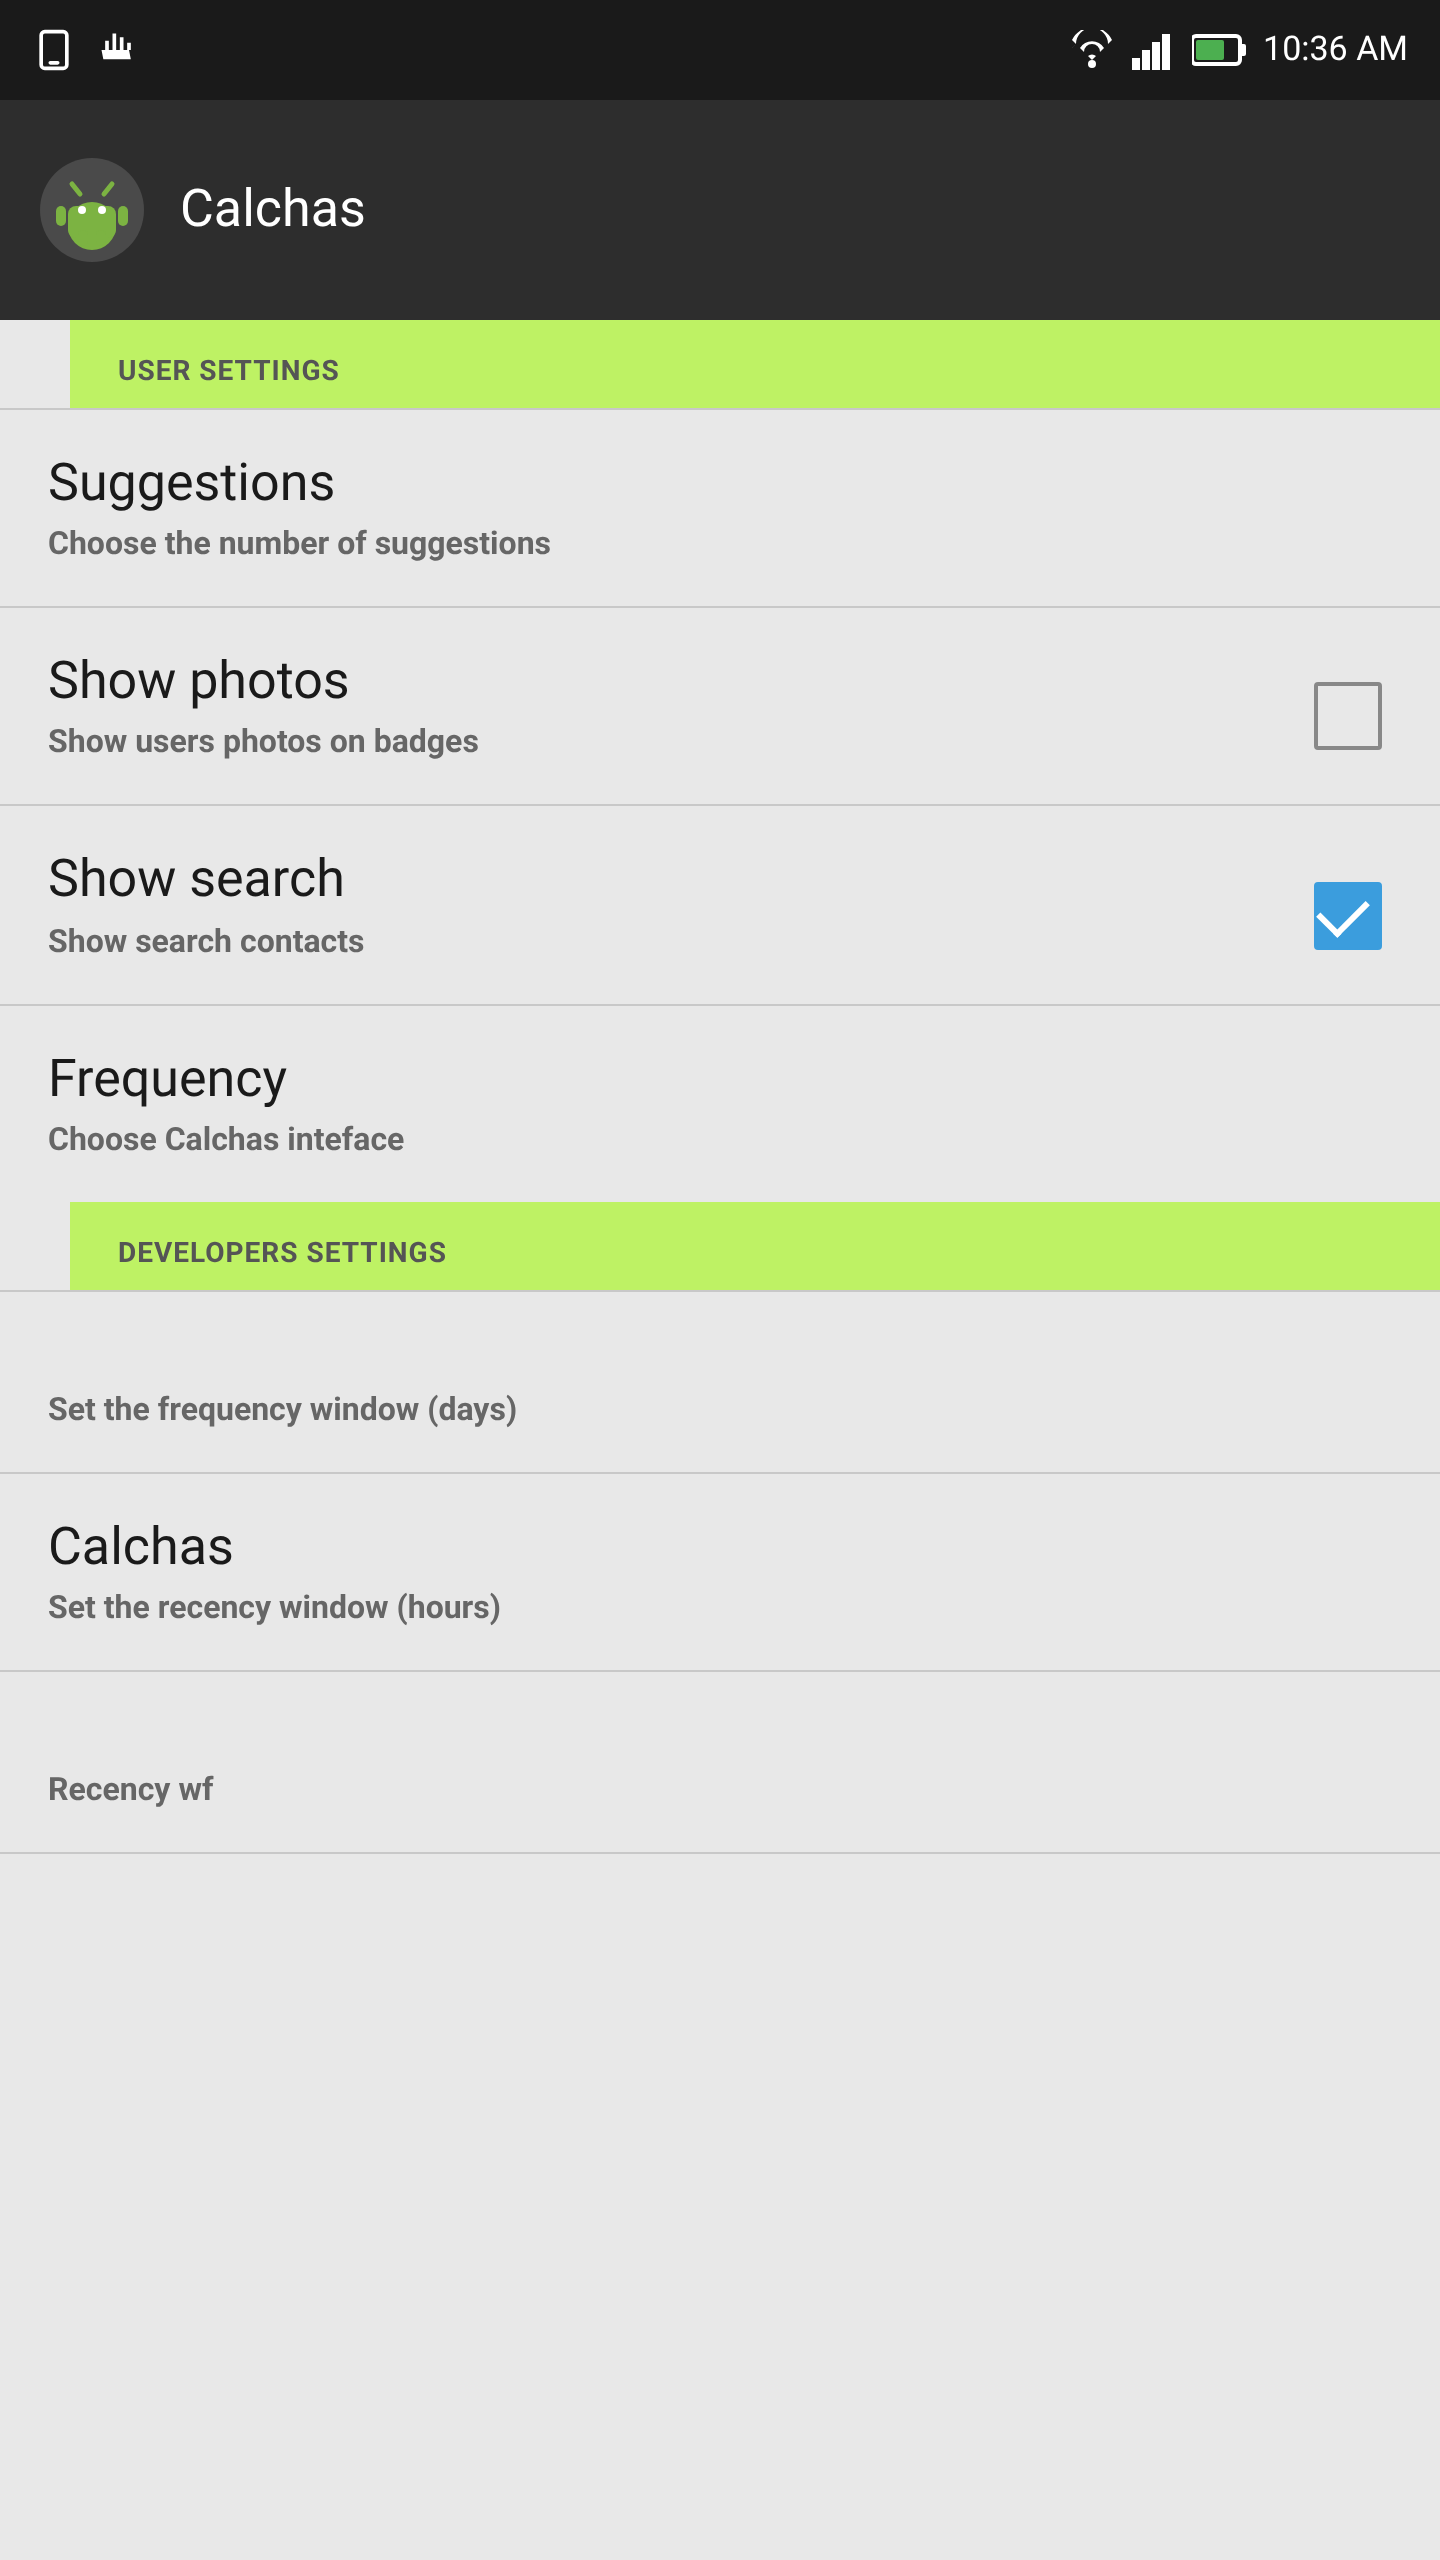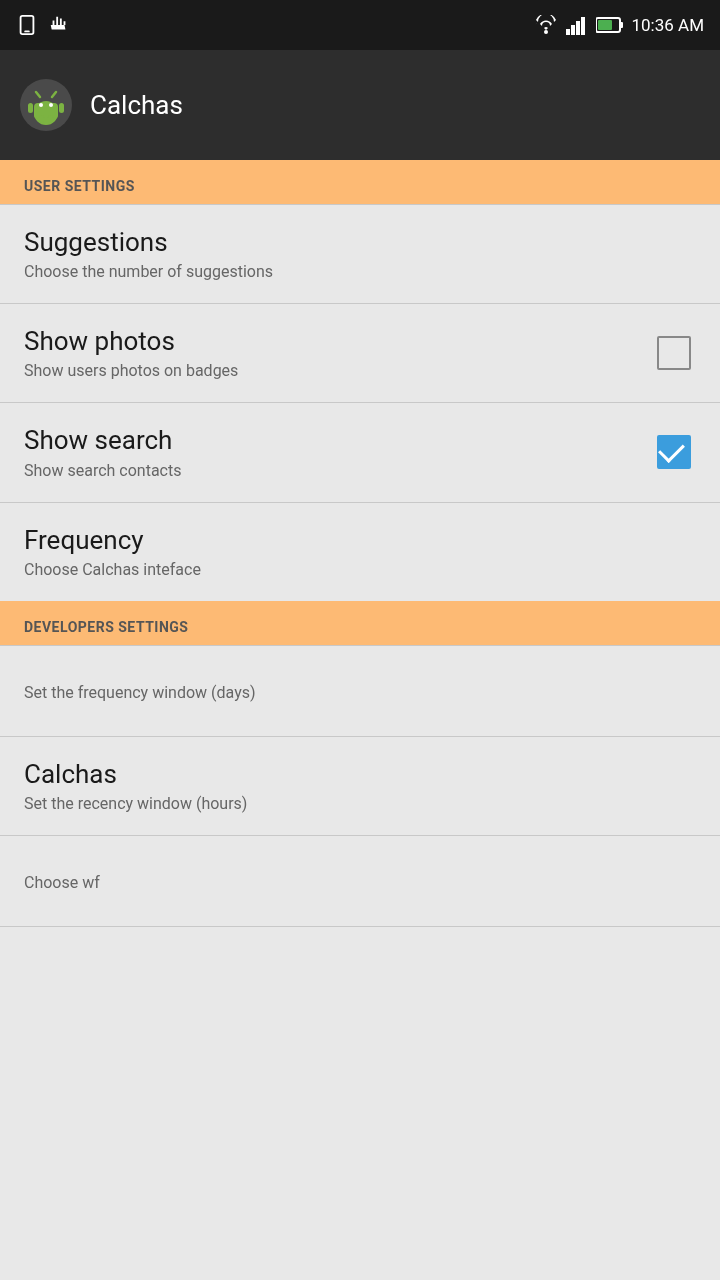--- a/index.html
+++ b/index.html
@@ -68,53 +68,55 @@
       background: #e8e8e8;
     }
 
     
     .section-header {
       padding: 18px 20px 10px 24px;
       font-size: 14px;
       font-weight: 700;
       color: #555;
       letter-spacing: 0.5px;
-      background: #fdba74;
+      background: #bef264;
+      margin-left: 35px;
     }
 
     .divider {
       height: 1px;
       background: #c8c8c8;
       margin: 0;
     }
 
     
     .setting-row {
       display: flex;
-      align-items: center;
+      align-items: flex-end;
       justify-content: space-between;
       padding: 22px 24px;
       background: #e8e8e8;
       min-height: 90px;
       cursor: pointer;
     }
 
     .setting-text {
       flex: 1;
     }
     .setting-title {
       font-size: 26px;
       color: #1a1a1a;
       font-weight: 400;
       line-height: 1.2;
     }
     .setting-subtitle {
       font-size: 16px;
       color: #666;
       margin-top: 4px;
+      font-weight: bold;
     }
 
     
     .checkbox-container {
       width: 44px;
       height: 44px;
       display: flex;
       align-items: center;
       justify-content: center;
       flex-shrink: 0;
@@ -261,18 +263,18 @@
   <div class="setting-row">
     <div class="setting-text">
       <div class="setting-title">Calchas</div>
       <div class="setting-subtitle">Set the recency window (hours)</div>
     </div>
   </div>
   <div class="divider"></div>
 
   <div class="setting-row">
     <div class="setting-text">
-      <div class="setting-subtitle">Choose wf</div>
+      <div class="setting-subtitle">Recency wf</div>
     </div>
   </div>
   <div class="divider"></div>
 
 </div>
 
 </body></html>

